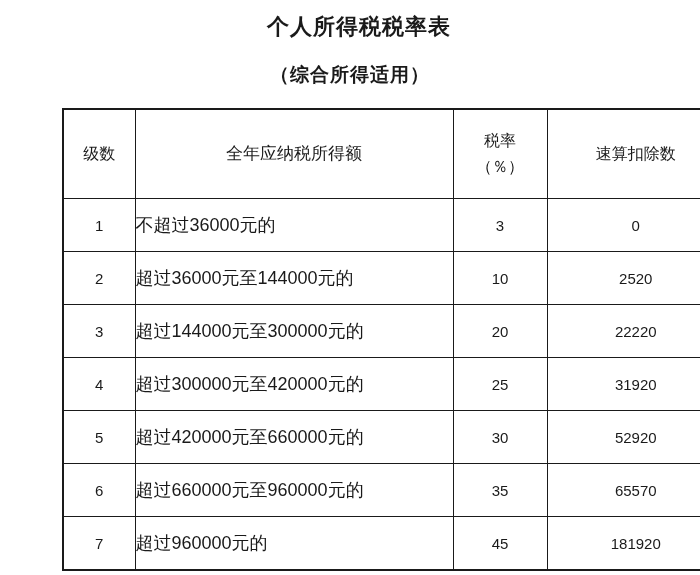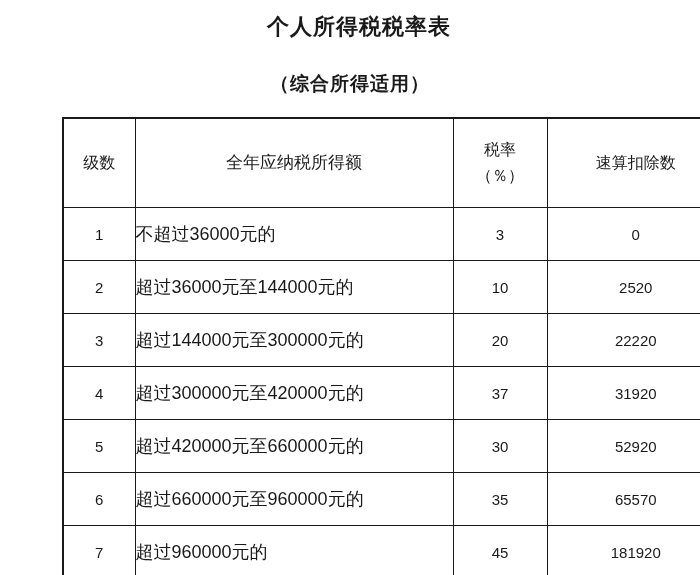--- a/index.html
+++ b/index.html
@@ -27,21 +27,21 @@
     letter-spacing: 1px;
     margin-top: 10px;
     line-height: 34px;
     margin-left: 18px;
   }
   .subtitle {
     text-align: center;
     font-size: 19px;
     font-weight: bold;
     letter-spacing: 1px;
-    margin-top: 25px;
+    margin-top: 16px;
     line-height: 30px;
   }
   .table-wrap {
     margin: 18px 18px 0 18px;
     padding-left: 44px;
   }
   table.tax-table {
     width: 664px;
     border-collapse: collapse;
     table-layout: fixed;
@@ -135,21 +135,21 @@
         </tr>
         <tr>
           <td class="cell-level">3</td>
           <td class="cell-range">超过144000元至300000元的</td>
           <td class="cell-rate">20</td>
           <td class="cell-deduct">22220</td>
         </tr>
         <tr>
           <td class="cell-level">4</td>
           <td class="cell-range">超过300000元至420000元的</td>
-          <td class="cell-rate">37</td>
+          <td class="cell-rate">25</td>
           <td class="cell-deduct">31920</td>
         </tr>
         <tr>
           <td class="cell-level">5</td>
           <td class="cell-range">超过420000元至660000元的</td>
           <td class="cell-rate">30</td>
           <td class="cell-deduct">52920</td>
         </tr>
         <tr>
           <td class="cell-level">6</td>

